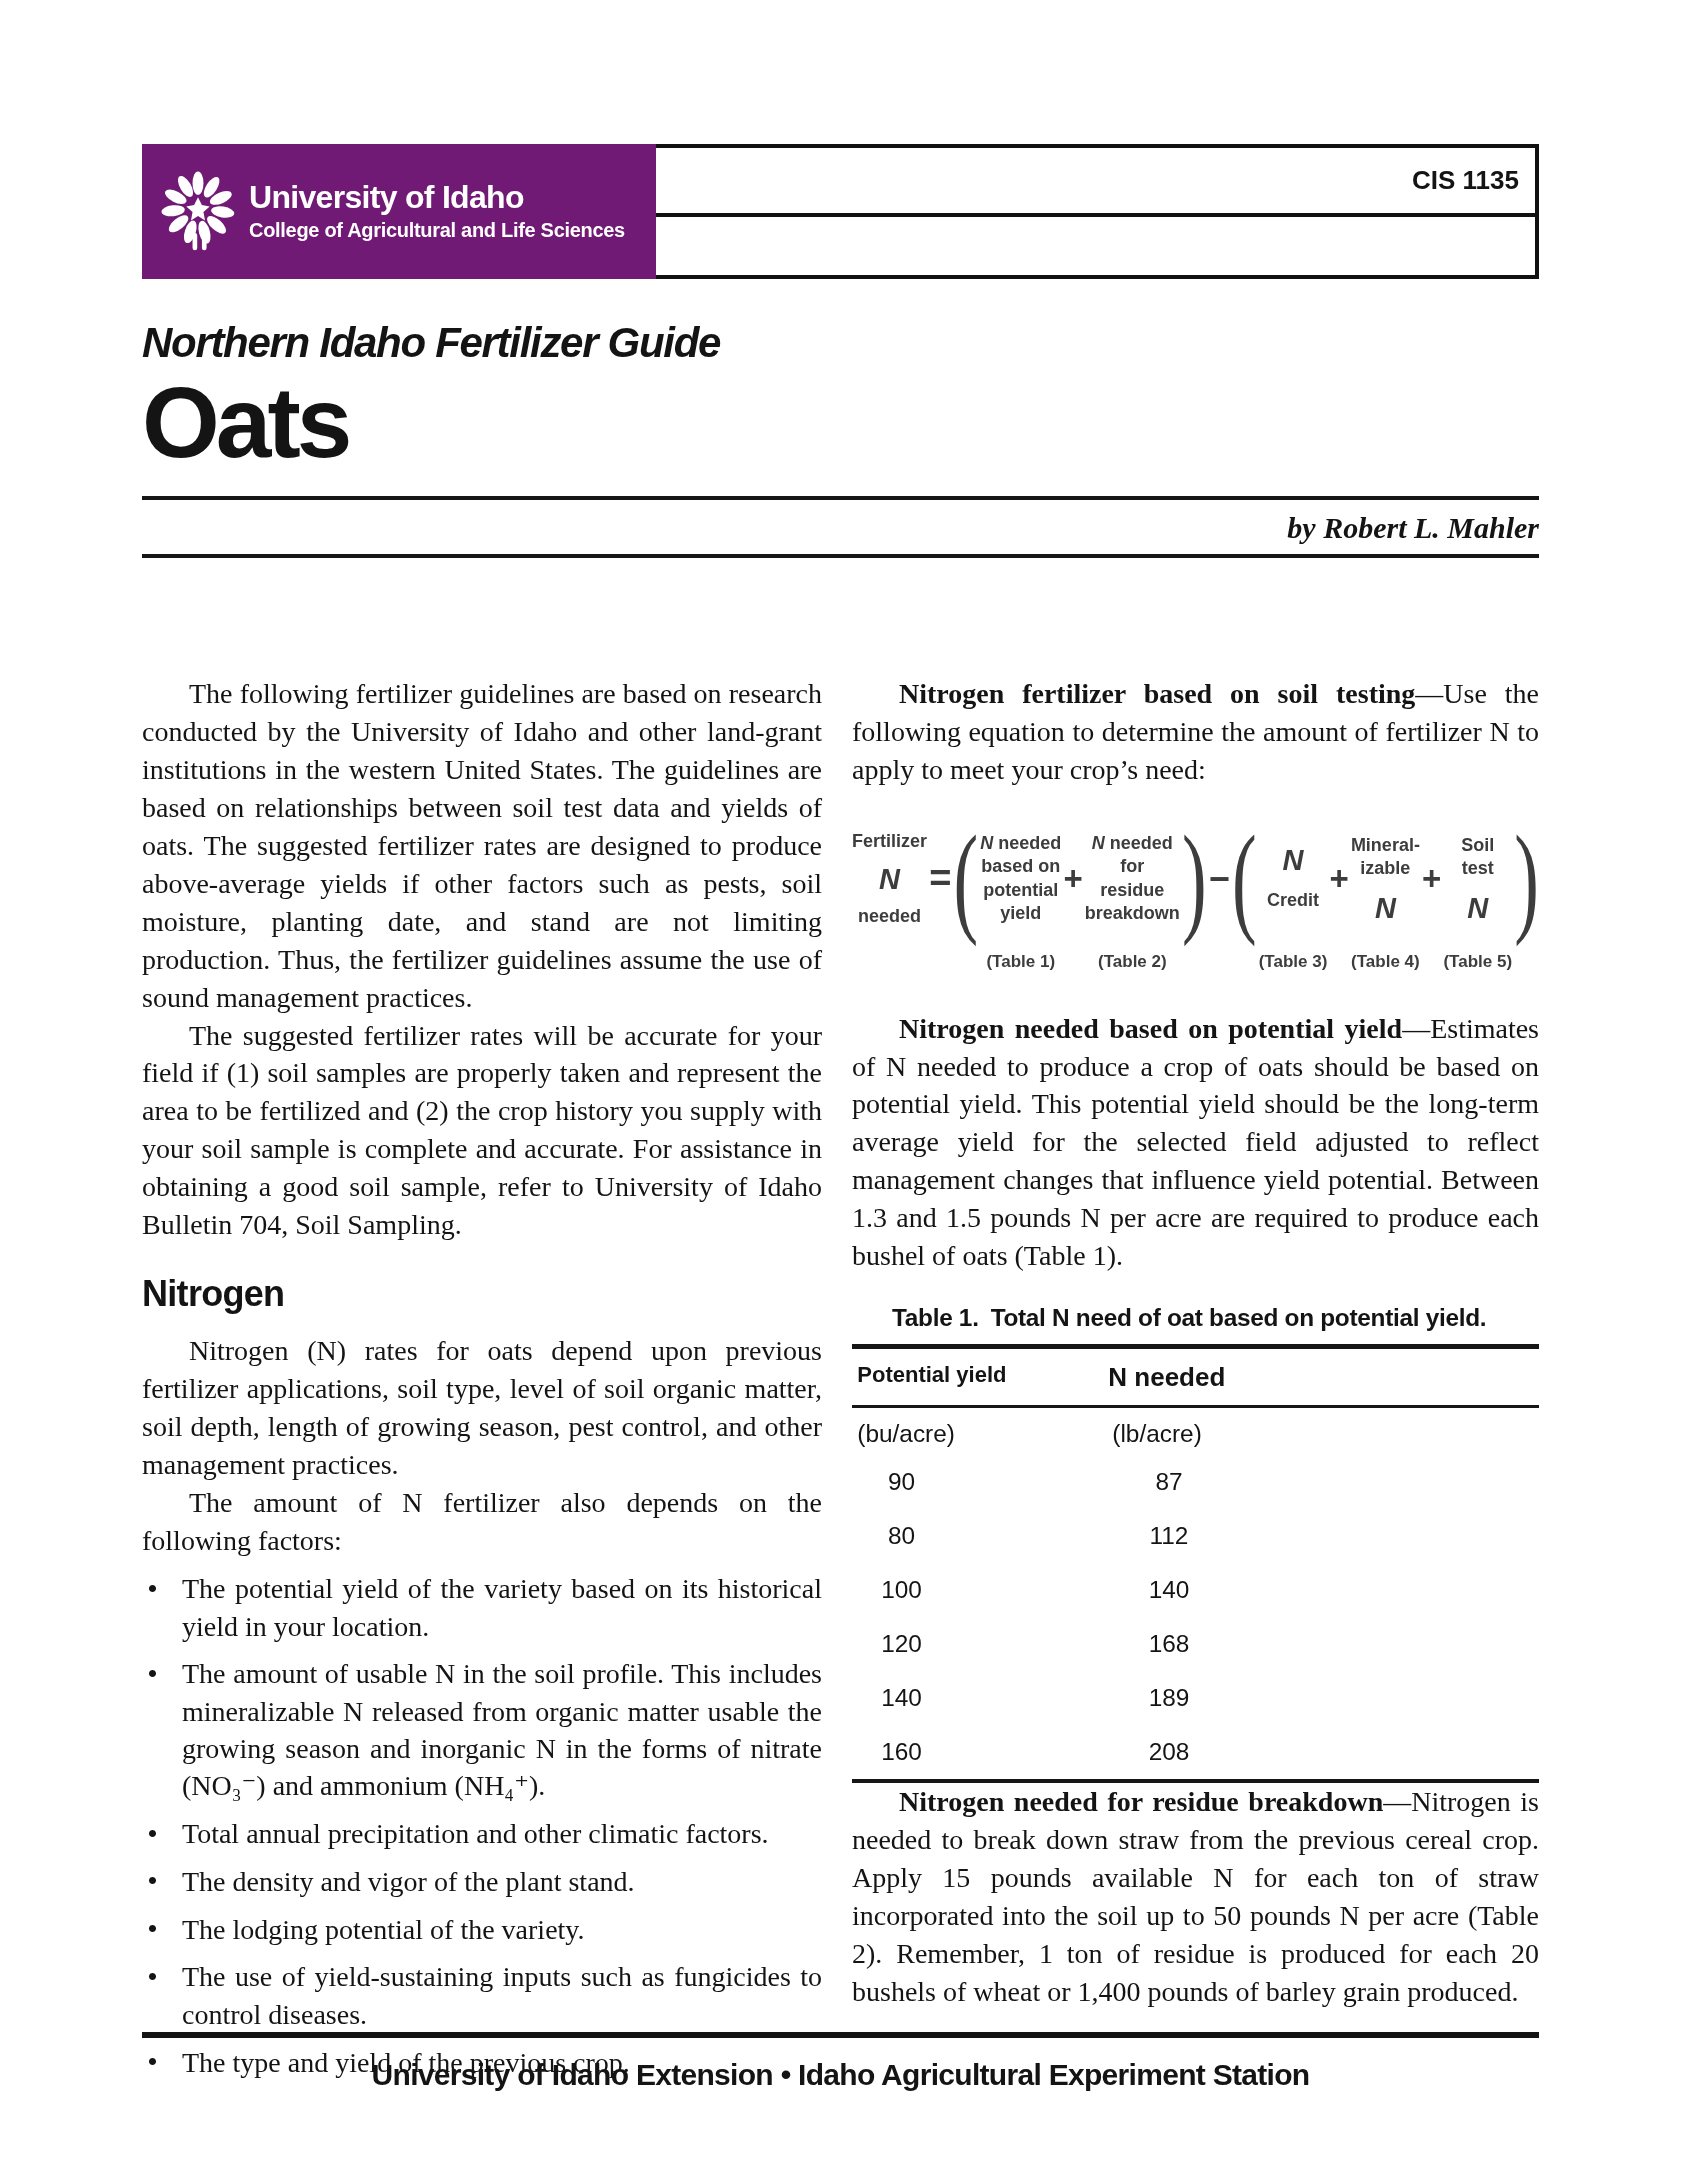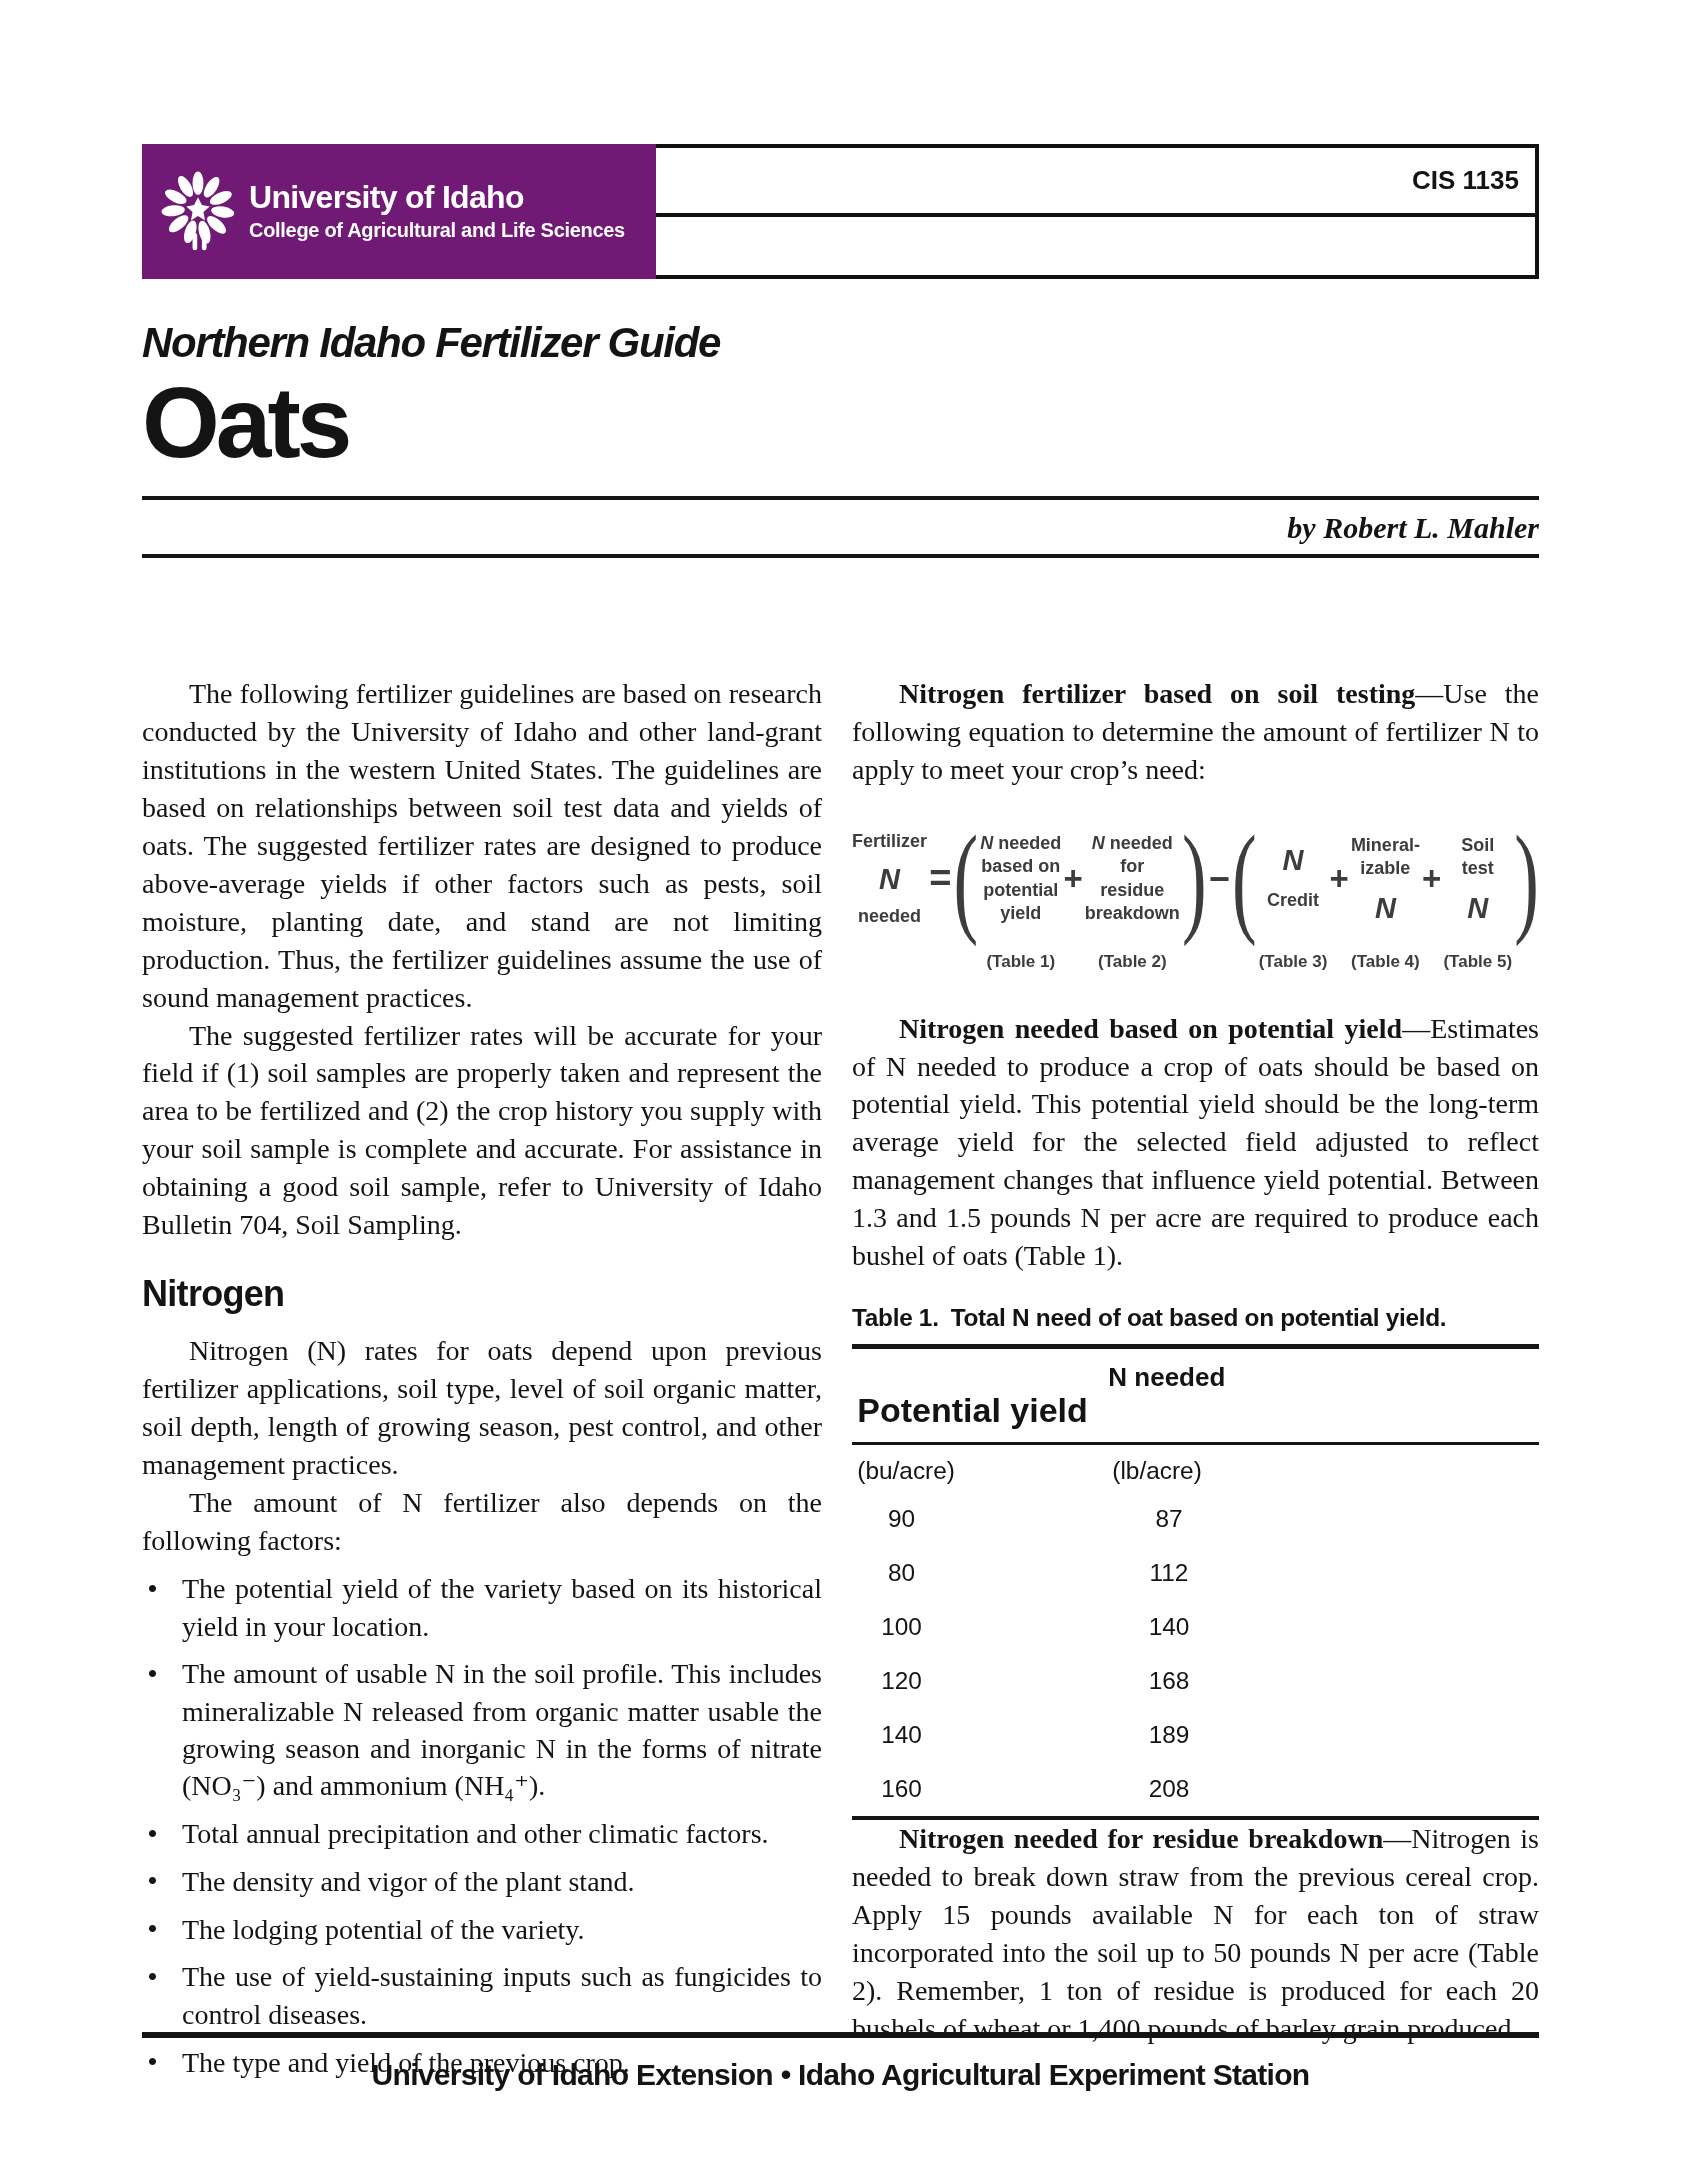--- a/index.html
+++ b/index.html
@@ -53,25 +53,25 @@
   .gap-top{margin-top:13px;}
   .eq-op{font-size:33px;font-weight:700;}
   .eq-eq{font-size:38px;}
   .eq-minus{font-size:36px;}
   .eq-paren{font-size:74px;font-weight:400;transform:scaleY(1.65);line-height:1;font-family:"Liberation Serif",serif;}
   .lhs-stack{align-items:center;gap:10.6px;display:flex;flex-direction:column;}
 
   
   .table1{margin-top:29px;font-family:"Liberation Sans","DejaVu Sans",sans-serif;}
   .t1-caption{font-size:24.4px;font-weight:700;letter-spacing:-0.3px;margin-bottom:12px;}
-  .t1-caption .cap-label{margin-right:12px;}
+  .t1-caption .cap-label{margin-right:12px;margin-left:40px;}
   .t1-rule-thick{height:4.6px;background:#161616;}
   .t1-rule-med{height:3.3px;background:#161616;}
   .t1-head{display:flex;padding:13px 0 12px 5.3px;}
-  .t1-head .h1{width:251px;font-size:34px;font-weight:700;margin-top:29px;}
+  .t1-head .h1{width:251px;font-size:22px;font-weight:700;}
   .t1-head .h2{font-size:26px;font-weight:700;}
   .t1-units{display:flex;padding:12px 0 6.6px 5.3px;}
   .t1-units .u1{width:255px;font-size:24.4px;}
   .t1-units .u2{font-size:24.4px;}
   .t1-row{display:flex;padding:13px 0 13px 0;}
   .t1-row .c1{width:99px;text-align:center;font-size:24.4px;}
   .t1-row .sp{width:165px;}
   .t1-row .c2{width:106px;text-align:center;font-size:24.4px;}
   .residue{margin-top:61px;}
 

